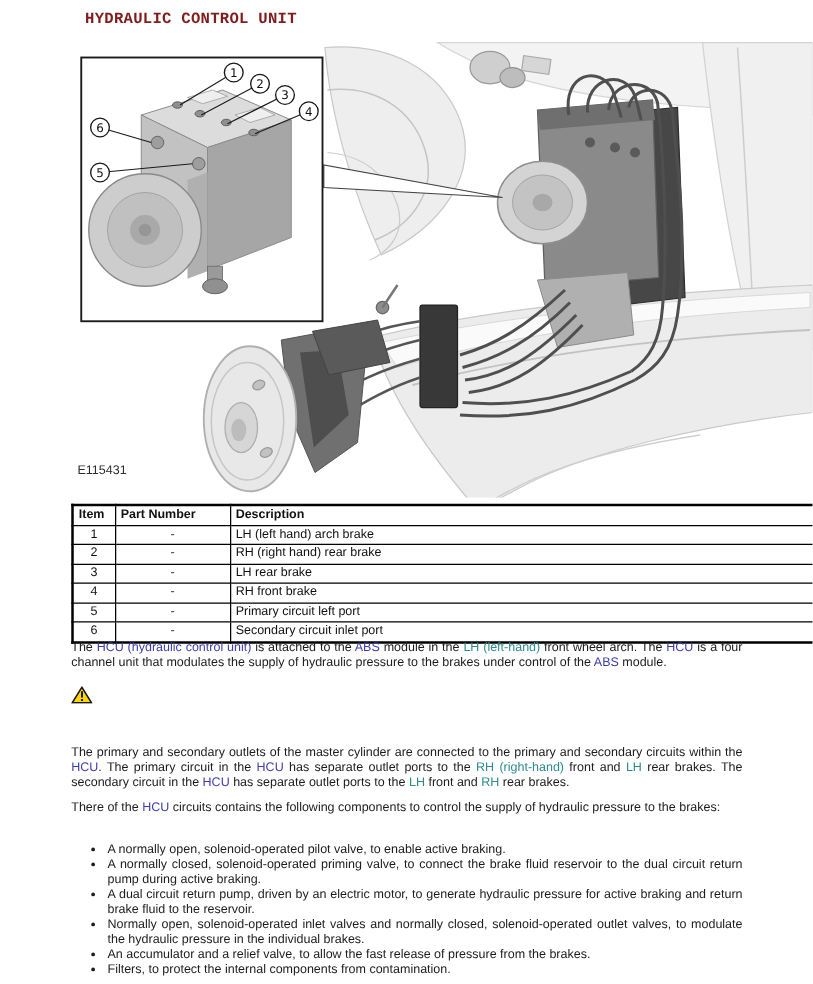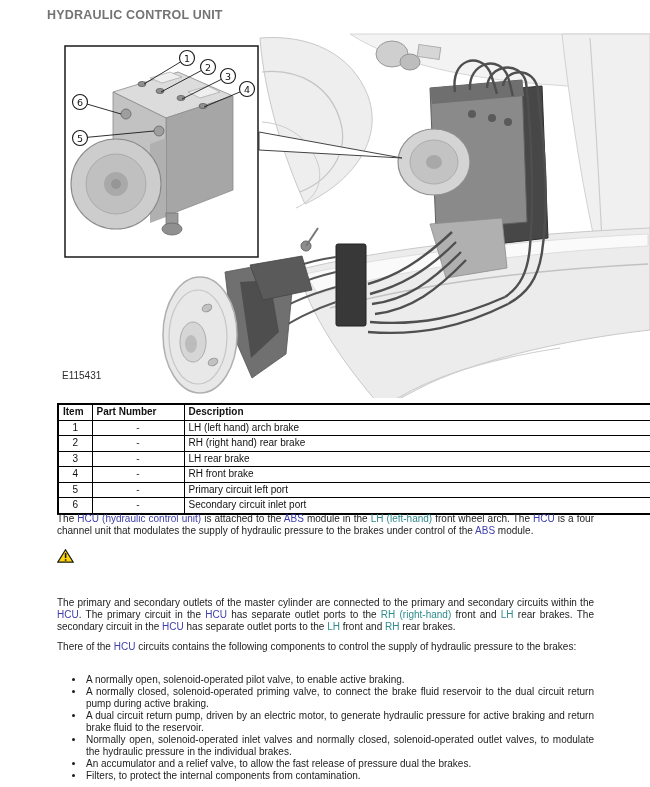--- a/index.html
+++ b/index.html
@@ -1,23 +1,23 @@
 <!DOCTYPE html>
 <html><head>
 <meta charset="utf-8">
 <style>
   html,body{margin:0;padding:0;}
   body{
     width:650px;height:787px;position:relative;background:#ffffff;
     font-family:"Liberation Sans",sans-serif;color:#1c1c1c;overflow:hidden;
   }
   .page-title{
-    position:absolute;left:47px;top:8px;margin:0;
-    font-family:Liberation Sans, sans-serif;font-size:12.5px;font-weight:bold;
-    color:#737373;letter-spacing:.2px;
+    position:absolute;left:68px;top:8px;margin:0;
+    font-family:Liberation Mono, monospace;font-size:12.5px;font-weight:bold;
+    color:#7f1d1d;letter-spacing:.2px;
   }
   .figure-wrap{position:absolute;left:0;top:32px;width:650px;height:366px;}
   
   table.parts{
     position:absolute;left:57px;top:403px;width:644px;
     border-collapse:collapse;font-size:10px;color:#111;
     border:2px solid #000;table-layout:fixed;
   }
   table.parts th,table.parts td{
     border:1px solid #000;padding:1px 4px;height:12.5px;line-height:12px;
@@ -248,16 +248,16 @@
 <div class="tblock" id="p3">
   <span>There of the </span><span class="lnk-b">HCU</span><span> circuits contains the following components to control the supply of hydraulic pressure to the brakes:</span>
 </div>
 
 <div class="tblock" id="bullets">
   <ul class="dotlist">
     <li>A normally open, solenoid-operated pilot valve, to enable active braking.</li>
     <li>A normally closed, solenoid-operated priming valve, to connect the brake fluid reservoir to the dual circuit return pump during active braking.</li>
     <li>A dual circuit return pump, driven by an electric motor, to generate hydraulic pressure for active braking and return brake fluid to the reservoir.</li>
     <li>Normally open, solenoid-operated inlet valves and normally closed, solenoid-operated outlet valves, to modulate the hydraulic pressure in the individual brakes.</li>
-    <li>An accumulator and a relief valve, to allow the fast release of pressure dual the brakes.</li>
+    <li>An accumulator and a relief valve, to allow the fast release of pressure from the brakes.</li>
     <li>Filters, to protect the internal components from contamination.</li>
   </ul>
 </div>
 
 </body></html>

